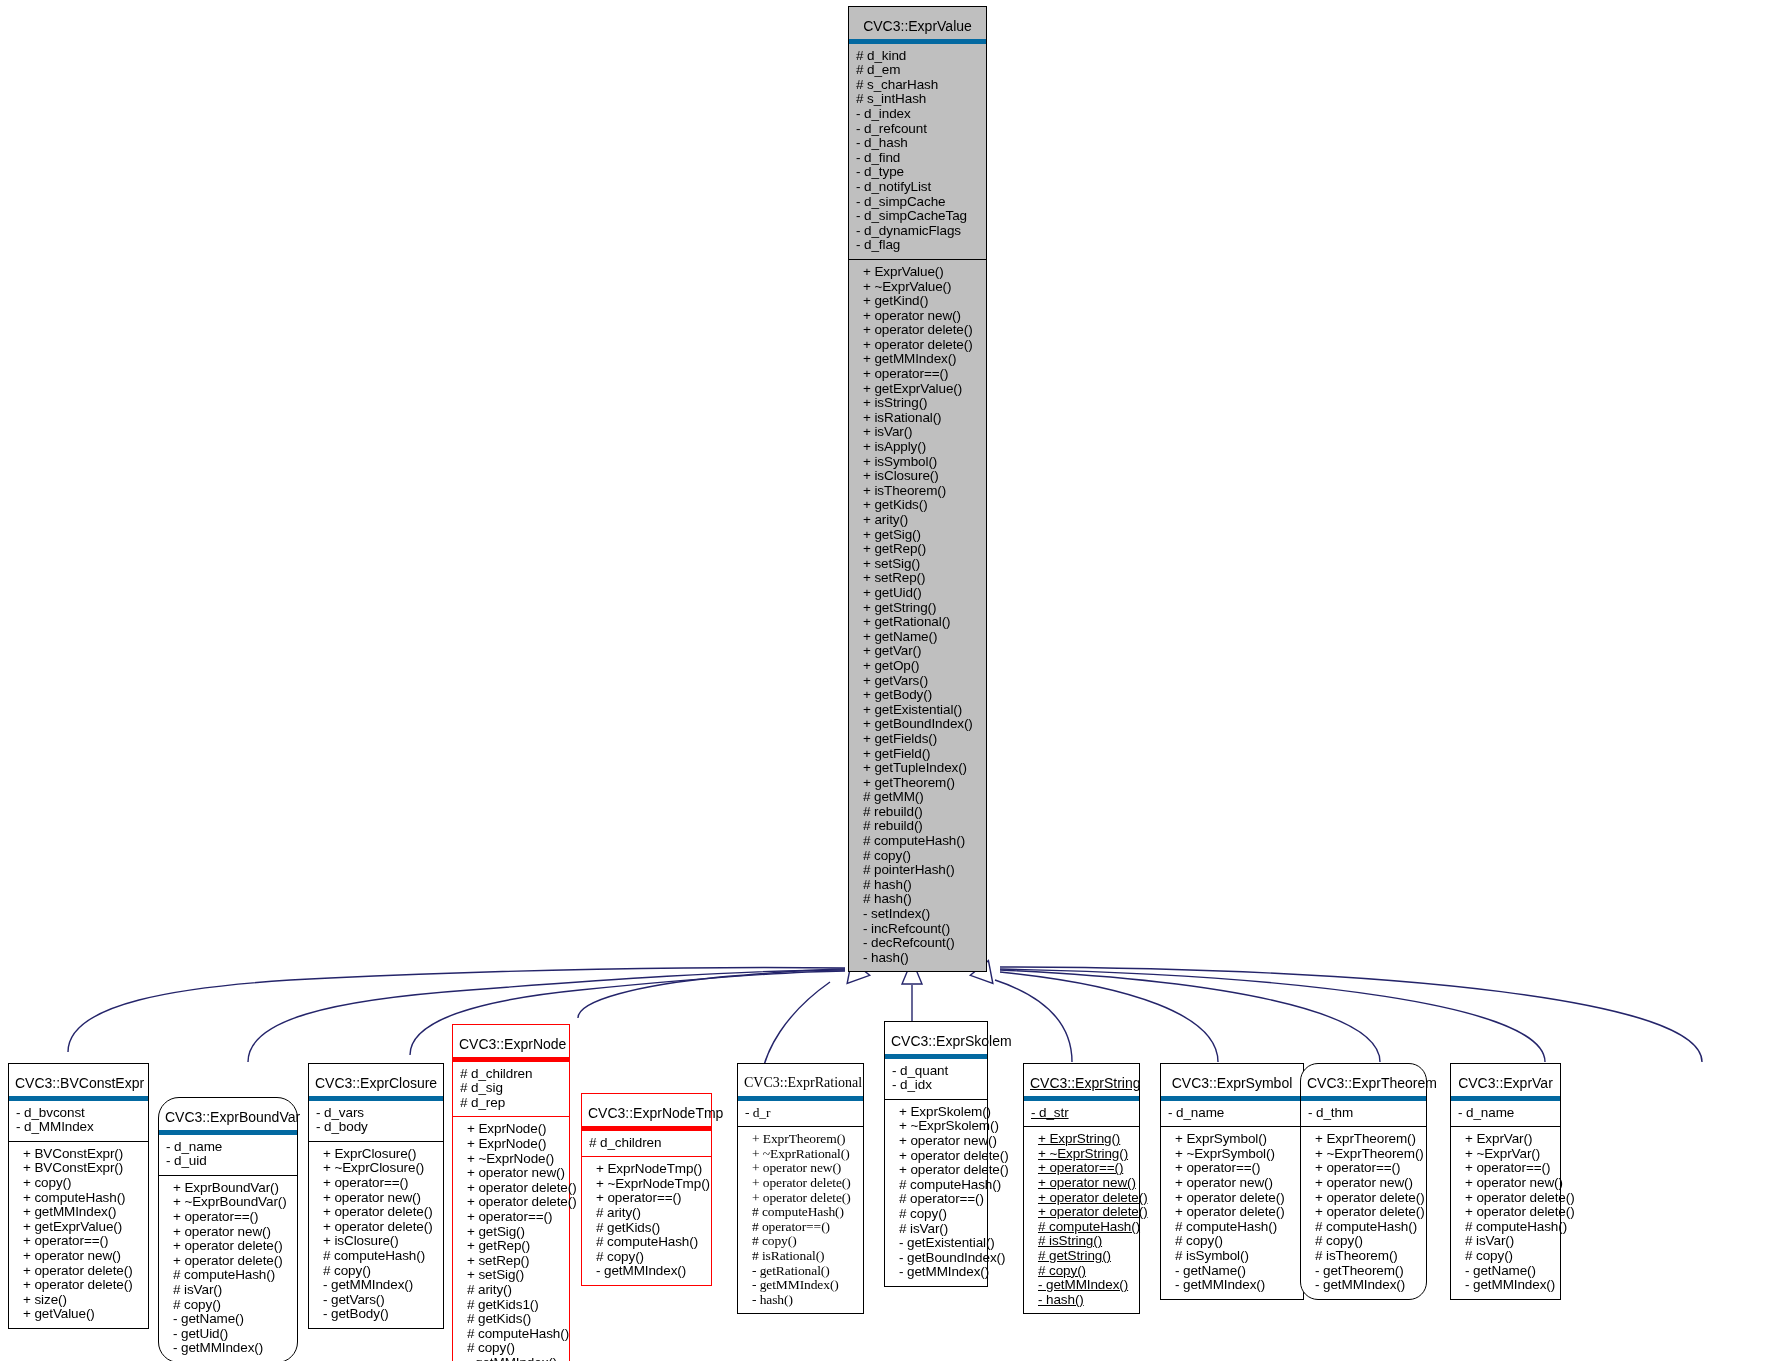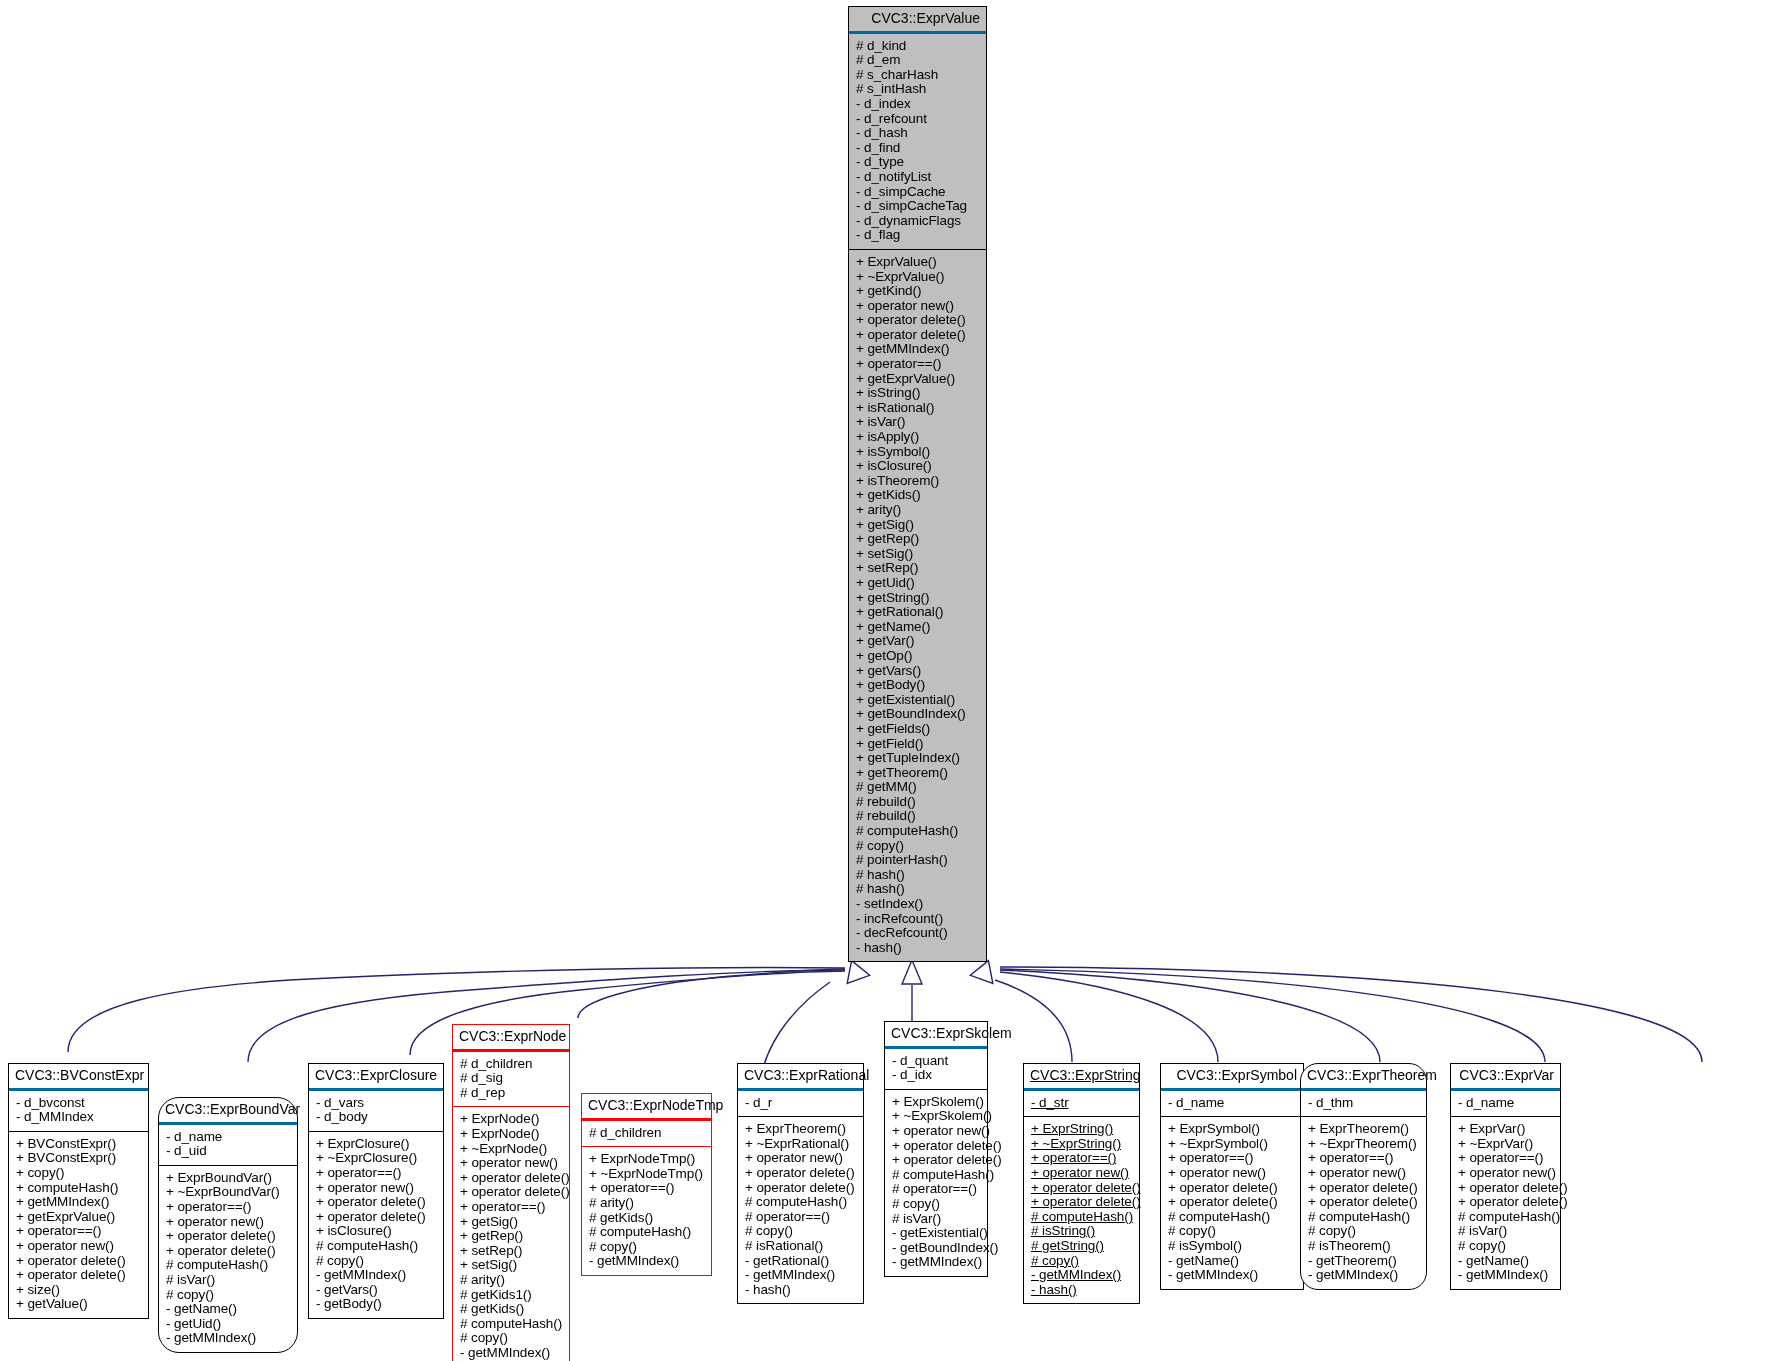--- a/index.html
+++ b/index.html
@@ -41,35 +41,37 @@
     border-color: #000000;
   }
   .uml-class.highlight {
     border-color: #ff0000;
   }
   .uml-class.highlight > .cls-title,
   .uml-class.highlight > .cls-attrs {
     border-bottom-color: #ff0000;
   }
   .cls-title {
-    text-align: right;
+    text-align: center;
     padding: 4px 6px 5px 6px;
-    border-bottom: 3px solid #0369a1;
+    border-bottom: 5px solid #0369a1;
     font-size: 14px;
     white-space: nowrap;
+    margin-top: 8px;
   }
   .uml-class.base > .cls-title {
     background: #bfbfbf;
   }
   .cls-attrs {
     padding: 5px 6px 6px 7px;
     border-bottom: 1px solid #000000;
   }
   .cls-ops {
     padding: 5px 6px 6px 7px;
+    margin-left: 7px;
   }
   .member {
     white-space: nowrap;
     letter-spacing: -0.1px;
   }
 </style>
 </head>
 <body>
 
 <div id="canvas">
@@ -273,21 +275,21 @@
         <div class="member">+ ~ExprNodeTmp()</div>
         <div class="member">+ operator==()</div>
         <div class="member"># arity()</div>
         <div class="member"># getKids()</div>
         <div class="member"># computeHash()</div>
         <div class="member"># copy()</div>
         <div class="member">- getMMIndex()</div>
       </div>
     </div>
 
-  <div class="uml-class" style="left:737px; top:1063px; width:127px;">
+  <div class="uml-class" style="left:737px; top:1063px; width:127px;font-family:Liberation Serif, serif;">
       <div class="cls-title">CVC3::ExprRational</div>
       <div class="cls-attrs">
         <div class="member">- d_r</div>
       </div>
       <div class="cls-ops">
         <div class="member">+ ExprTheorem()</div>
         <div class="member">+ ~ExprRational()</div>
         <div class="member">+ operator new()</div>
         <div class="member">+ operator delete()</div>
         <div class="member">+ operator delete()</div>

